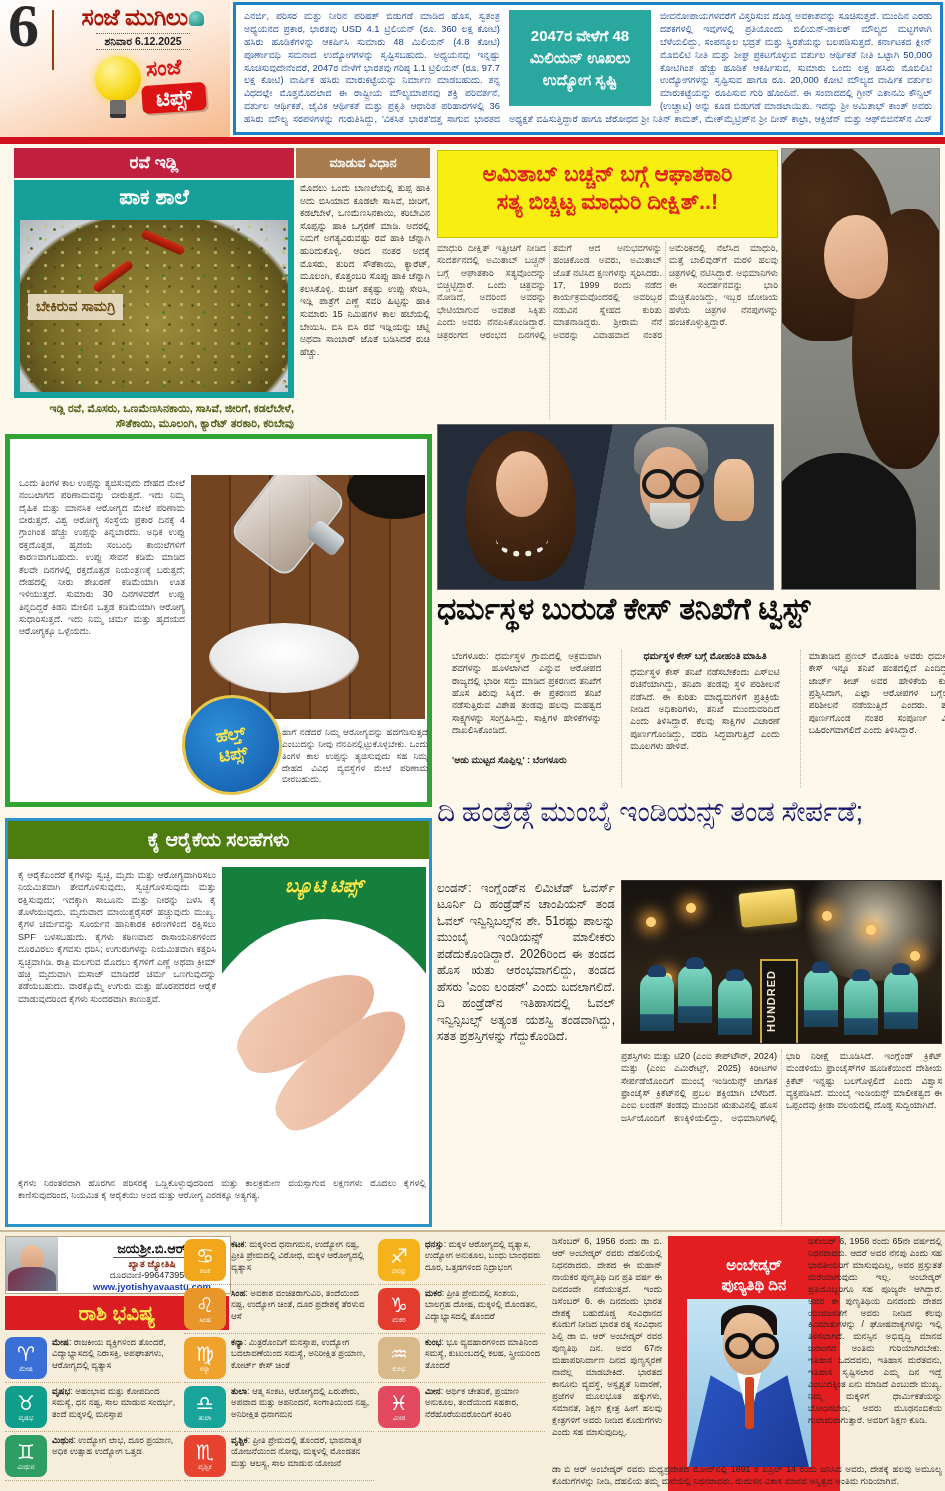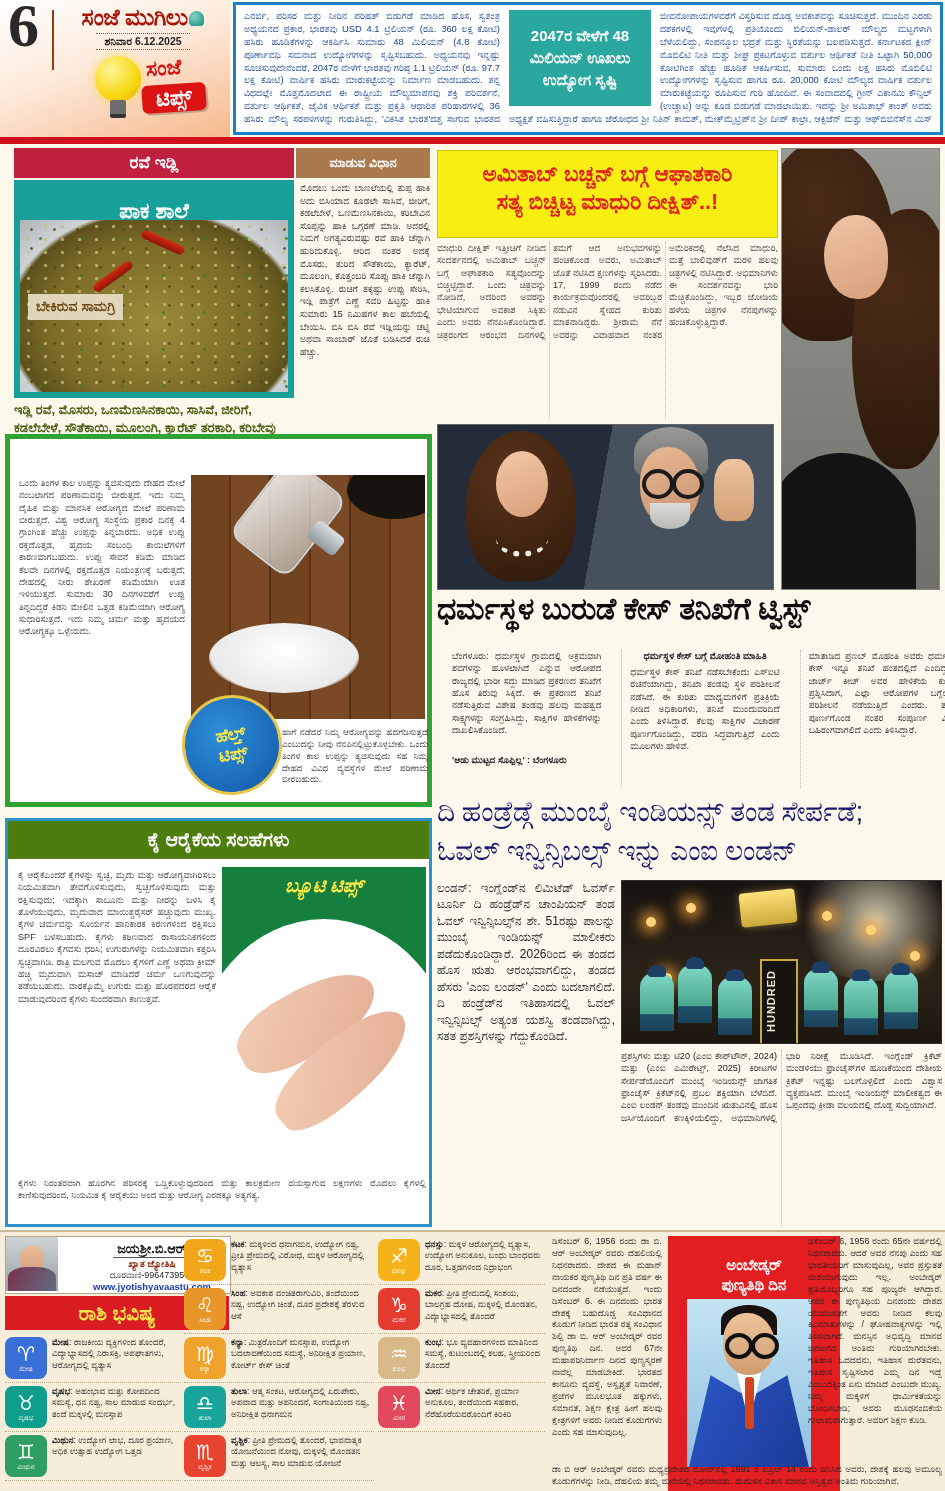--- a/index.html
+++ b/index.html
@@ -34,31 +34,31 @@
     display:flex;flex-direction:column;justify-content:center;text-align:center;font-weight:bold;
     font-size:15px;line-height:1.45;padding:2px;}
   
   #red-sep{left:0;top:137px;width:945px;height:7px;background:#d0101c;}
   
   #recipe-redbar{left:14px;top:148px;width:280px;height:30px;background:#c0203e;color:#fff;
     font-size:17px;font-weight:bold;text-align:center;line-height:30px;}
   #recipe-brownbar{left:296px;top:148px;width:134px;height:30px;background:#a87a4e;color:#fff;
     font-size:12.5px;font-weight:bold;text-align:center;line-height:30px;}
   #recipe-panel{left:14px;top:180px;width:280px;height:218px;background:#17a099;}
-  #recipe-title{color:#fff;font-size:21px;font-weight:bold;text-align:center;padding-top:19px;}
+  #recipe-title{color:#fff;font-size:21px;font-weight:bold;text-align:center;padding-top:5px;}
   #food-photo{position:absolute;left:6px;top:40px;width:268px;height:172px;overflow:hidden;
     background:radial-gradient(ellipse at 50% 60%,#9b8b3a 0%,#7a6b26 55%,#5d511c 75%,#cfd3d6 78%,#aeb4b8 100%);}
   #food-speck{position:absolute;inset:0;background-image:radial-gradient(circle,#c9bd7a 1.3px,transparent 1.8px),
     radial-gradient(circle,#4f481a 1.1px,transparent 1.6px),radial-gradient(circle,#3f7a2a 1.2px,transparent 1.7px);
     background-size:17px 13px,23px 19px,41px 37px;opacity:.8;}
   .chili{position:absolute;width:46px;height:9px;border-radius:6px;background:linear-gradient(#d42a12,#8e1505);}
   #ing-badge{position:absolute;left:8px;top:74px;background:rgba(233,222,198,.92);color:#6b4a16;
     font-weight:bold;font-size:14px;padding:4px 8px;line-height:1.25;}
-  #ingredients{left:14px;top:401px;width:280px;height:32px;font-size:13px;font-weight:bold;
-    color:#4c5c12;text-align:left;line-height:1.4;}
+  #ingredients{left:14px;top:401px;width:280px;height:32px;font-size:11px;font-weight:bold;
+    color:#4c5c12;text-align:right;line-height:1.4;}
   #method-text{left:300px;top:182px;width:130px;height:250px;font-size:9.2px;line-height:1.37;color:#222;overflow:hidden;}
   
   #salt-box{left:5px;top:434px;width:427px;height:373px;border:5px solid #2fa433;background:#fff;}
   #salt-headline{margin:4px 6px;color:#e0190f;font-size:15px;font-weight:bold;text-align:center;line-height:1.2;}
   #salt-left{position:absolute;left:9px;top:38px;width:166px;height:312px;font-size:9.1px;line-height:1.36;color:#333;overflow:hidden;}
   #salt-photo{position:absolute;left:181px;top:36px;width:234px;height:244px;overflow:hidden;
     background:repeating-linear-gradient(90deg,#71431f 0 38px,#5d3317 38px 40px,#7a4a26 40px 78px,#54301a 78px 80px);}
   #salt-pile{position:absolute;left:18px;bottom:26px;width:150px;height:70px;border-radius:50%;
     background:radial-gradient(ellipse at 50% 40%,#ffffff,#e9e9e9 70%,transparent 75%);}
   #salt-shaker{position:absolute;left:60px;top:-8px;width:70px;height:96px;border-radius:14px;
@@ -288,21 +288,20 @@
     </div>
     <div class="dh-col just">
       <div id="dh-subhead">ಧರ್ಮಸ್ಥಳ ಕೇಸ್ ಬಗ್ಗೆ ಮೋಹಂತಿ ಮಾಹಿತಿ</div>
       <span>ಧರ್ಮಸ್ಥಳ ಕೇಸ್ ತನಿಖೆ ನಡೆಸಬೇಕೆಂದು ಎಸ್‌ಐಟಿ ರಚನೆಯಾಗಿದ್ದು, ತನಿಖಾ ತಂಡವು ಸ್ಥಳ ಪರಿಶೀಲನೆ ನಡೆಸಿದೆ. ಈ ಕುರಿತು ಮಾಧ್ಯಮಗಳಿಗೆ ಪ್ರತಿಕ್ರಿಯೆ ನೀಡಿದ ಅಧಿಕಾರಿಗಳು, ತನಿಖೆ ಮುಂದುವರಿದಿದೆ ಎಂದು ತಿಳಿಸಿದ್ದಾರೆ. ಕೆಲವು ಸಾಕ್ಷಿಗಳ ವಿಚಾರಣೆ ಪೂರ್ಣಗೊಂಡಿದ್ದು, ವರದಿ ಸಿದ್ಧವಾಗುತ್ತಿದೆ ಎಂದು ಮೂಲಗಳು ಹೇಳಿವೆ.</span>
     </div>
     <div class="dh-col just">ಮಾತಾಡಿದ ಪ್ರಣಬ್ ಮೊಹಂತಿ ಅವರು ಧರ್ಮಸ್ಥಳ ಕೇಸ್ ಇನ್ನೂ ತನಿಖೆ ಹಂತದಲ್ಲಿದೆ ಎಂದಿದ್ದಾರೆ. ಜಾರ್ಜ್ ಕೀಚ್ ಅವರ ಹೇಳಿಕೆಯ ಕುರಿತು ಪ್ರಶ್ನಿಸಿದಾಗ, ಎಲ್ಲಾ ಆರೋಪಗಳ ಬಗ್ಗೆಯೂ ಪರಿಶೀಲನೆ ನಡೆಯುತ್ತಿದೆ ಎಂದರು. ತನಿಖೆ ಪೂರ್ಣಗೊಂಡ ನಂತರ ಸಂಪೂರ್ಣ ವಿವರ ಬಹಿರಂಗವಾಗಲಿದೆ ಎಂದು ತಿಳಿಸಿದ್ದಾರೆ.</div>
   </div>
 
   <div class="abs" id="hu-head">
     <div>ದಿ ಹಂಡ್ರೆಡ್ಗೆ ಮುಂಬೈ ಇಂಡಿಯನ್ಸ್ ತಂಡ ಸೇರ್ಪಡೆ;</div>
-    <div>ಓವಲ್ ಇನ್ವಿನ್ಸಿಬಲ್ಸ್ ಇನ್ನು ಎಂಐ ಲಂಡನ್</div>
   </div>
   <div class="abs just" id="hu-left">ಲಂಡನ್: ಇಂಗ್ಲೆಂಡ್‌ನ ಲಿಮಿಟೆಡ್ ಓವರ್ಸ್ ಟೂರ್ನಿ ದಿ ಹಂಡ್ರೆಡ್‌ನ ಚಾಂಪಿಯನ್ ತಂಡ ಓವಲ್ ಇನ್ವಿನ್ಸಿಬಲ್ಸ್‌ನ ಶೇ. 51ರಷ್ಟು ಪಾಲನ್ನು ಮುಂಬೈ ಇಂಡಿಯನ್ಸ್ ಮಾಲೀಕರು ಪಡೆದುಕೊಂಡಿದ್ದಾರೆ. 2026ರಿಂದ ಈ ತಂಡದ ಹೊಸ ಋತು ಆರಂಭವಾಗಲಿದ್ದು, ತಂಡದ ಹೆಸರು 'ಎಂಐ ಲಂಡನ್' ಎಂದು ಬದಲಾಗಲಿದೆ. ದಿ ಹಂಡ್ರೆಡ್‌ನ ಇತಿಹಾಸದಲ್ಲಿ ಓವಲ್ ಇನ್ವಿನ್ಸಿಬಲ್ಸ್ ಅತ್ಯಂತ ಯಶಸ್ವಿ ತಂಡವಾಗಿದ್ದು, ಸತತ ಪ್ರಶಸ್ತಿಗಳನ್ನು ಗೆದ್ದುಕೊಂಡಿದೆ.</div>
   <div class="abs" id="cricket-photo">
     <div id="smoke"></div>
     <div class="stage-light" style="left:24px;top:36px;"></div>
     <div class="stage-light" style="left:64px;top:22px;"></div>
     <div class="stage-light" style="left:200px;top:30px;"></div>
     <div class="stage-light" style="left:244px;top:44px;"></div>
     <div class="stage-light" style="left:288px;top:70px;"></div>
     <div class="stage-light" style="left:40px;top:92px;"></div>

